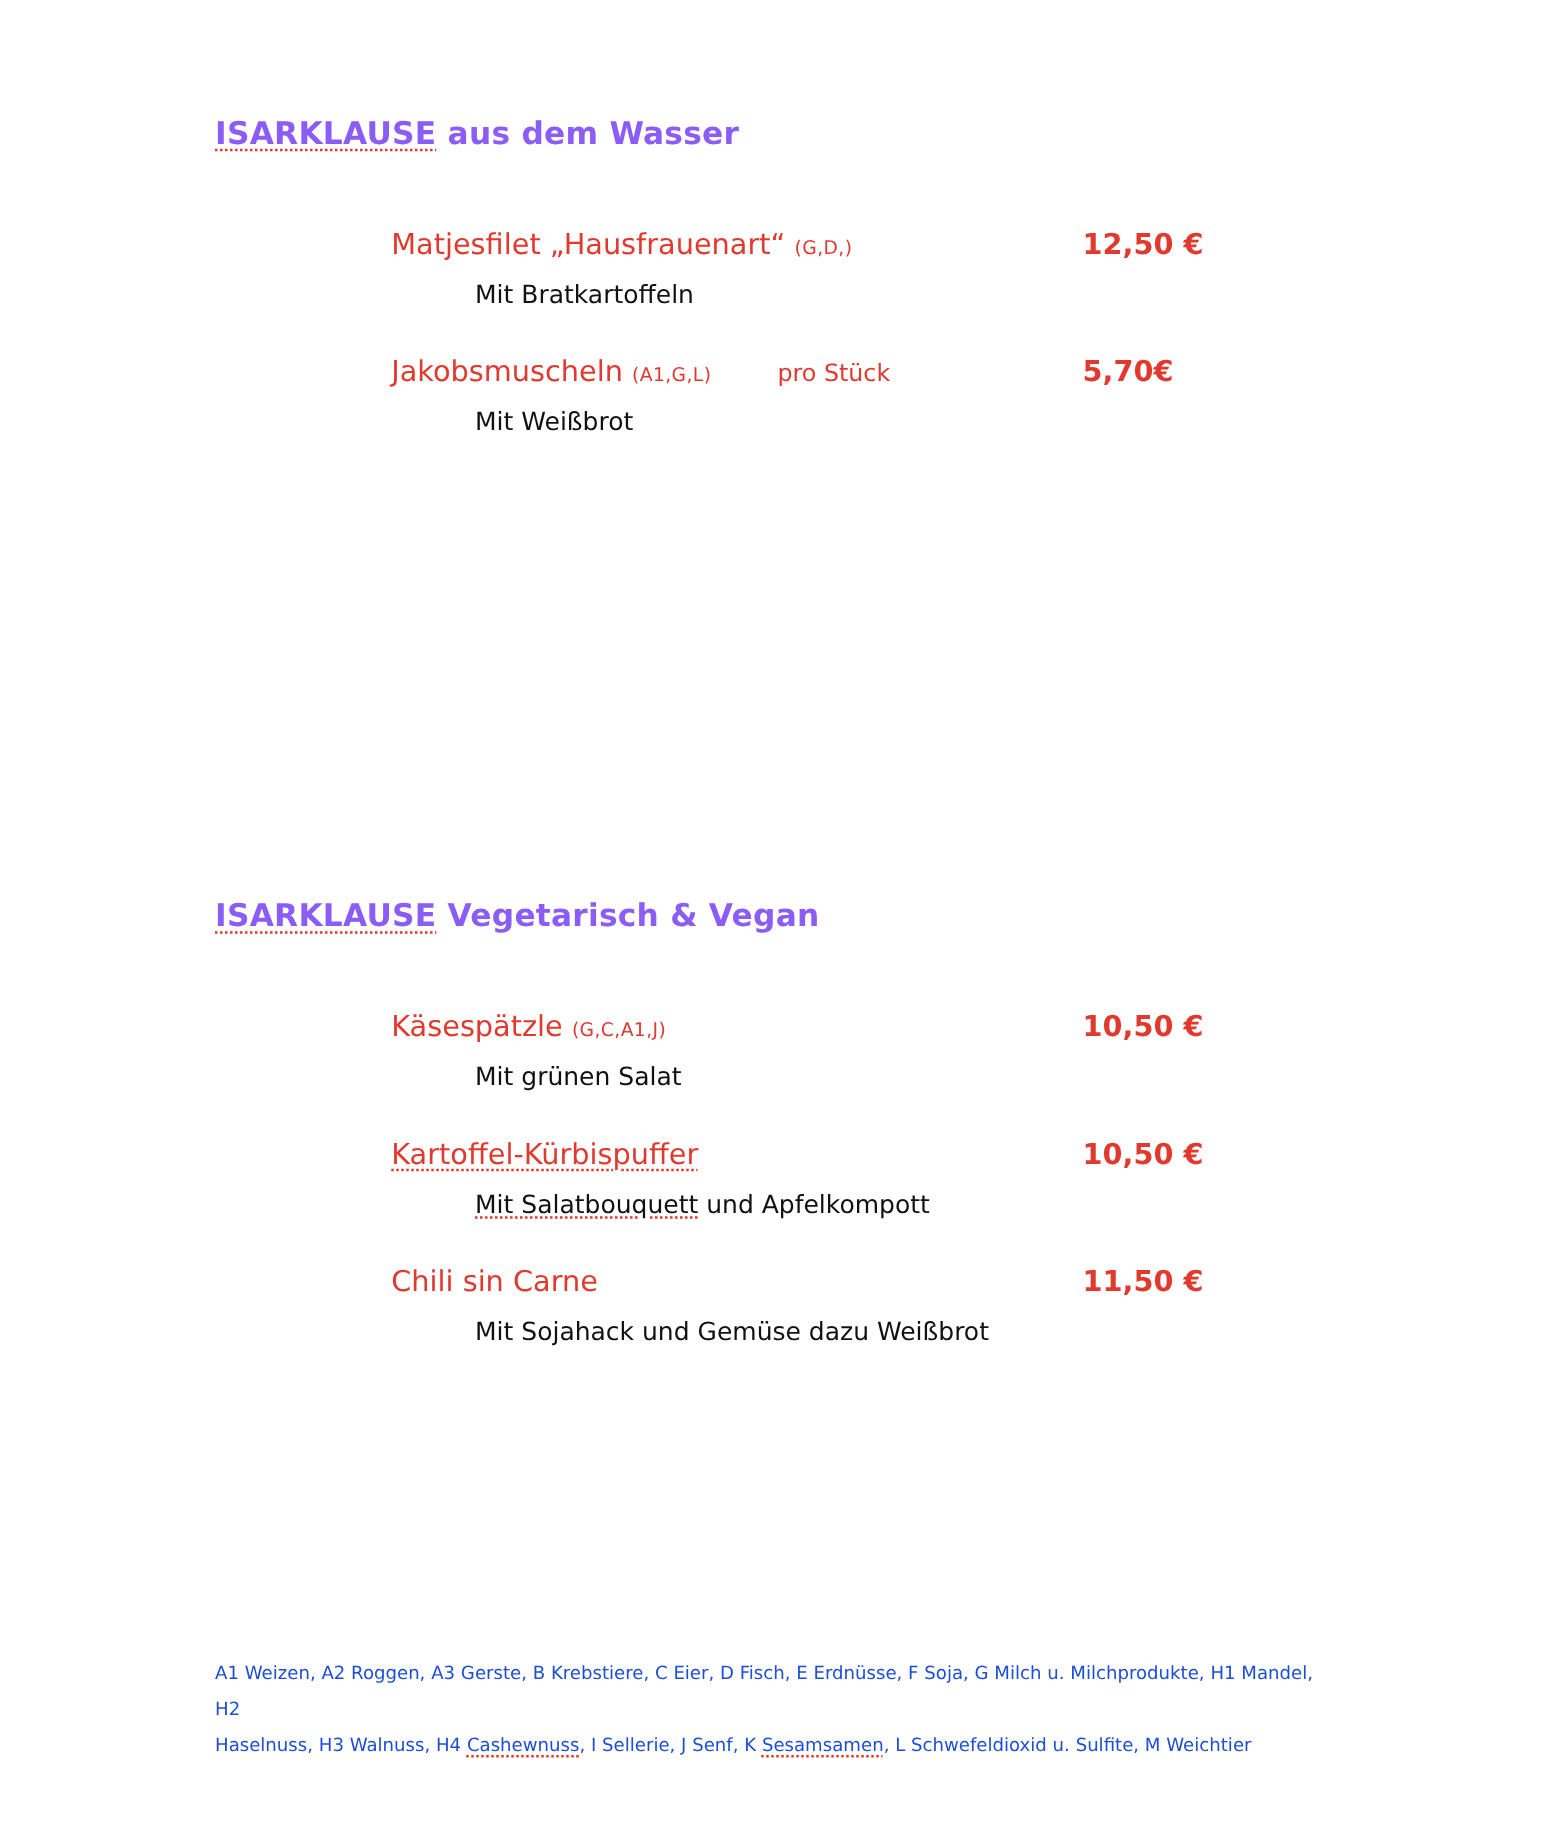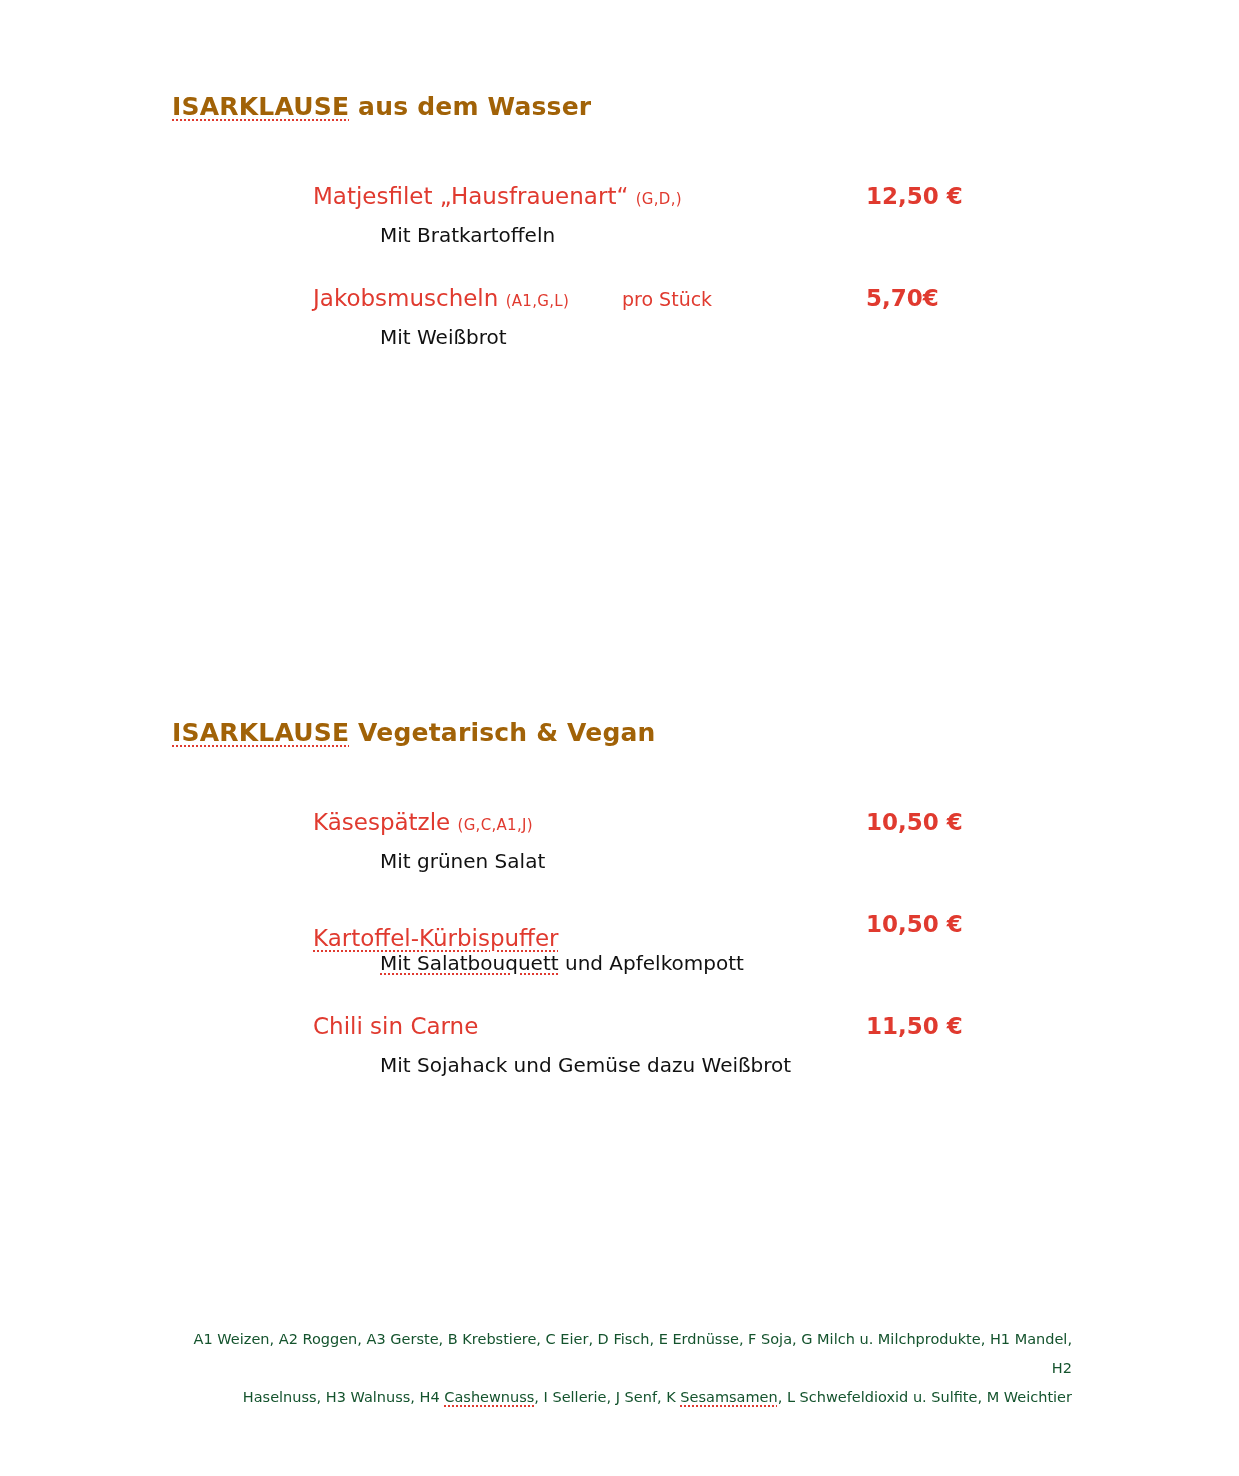--- a/index.html
+++ b/index.html
@@ -25,21 +25,21 @@
 
   
   .section {
     position: absolute;
     left: 0;
     width: 1239px;
   }
   .section-heading {
     font-size: 25px;
     font-weight: bold;
-    color: #a16207;
+    color: #8b5cf6;
     margin-left: 172px;
     letter-spacing: 0.2px;
     white-space: nowrap;
   }
   .section-heading .brand {
     text-decoration: underline;
     text-decoration-color: #e03a2f;
     text-decoration-style: dotted;
     text-underline-offset: 4px;
     text-decoration-thickness: 2px;
@@ -64,21 +64,20 @@
     font-size: 23px;
     color: #e03a2f;
     white-space: nowrap;
   }
   .item-name.underlined {
     text-decoration: underline;
     text-decoration-color: #e03a2f;
     text-decoration-style: dotted;
     text-underline-offset: 4px;
     text-decoration-thickness: 2px;
-    margin-top: 14px;
   }
   .allergens {
     font-size: 15px;
     color: #e03a2f;
     letter-spacing: 0.3px;
   }
   .item-note {
     position: absolute;
     left: 622px;
     top: 3px;
@@ -112,22 +111,21 @@
   }
 
   
   .footer {
     position: absolute;
     left: 172px;
     top: 1325px;
     width: 900px;
     font-size: 14.5px;
     line-height: 2.0;
-    color: #14532d;
-    text-align: right;
+    color: #1d4ed8;
   }
   .footer .wavy {
     text-decoration: underline;
     text-decoration-color: #e03a2f;
     text-decoration-style: dotted;
     text-underline-offset: 3px;
     text-decoration-thickness: 2px;
   }
 </style>
 </head>

